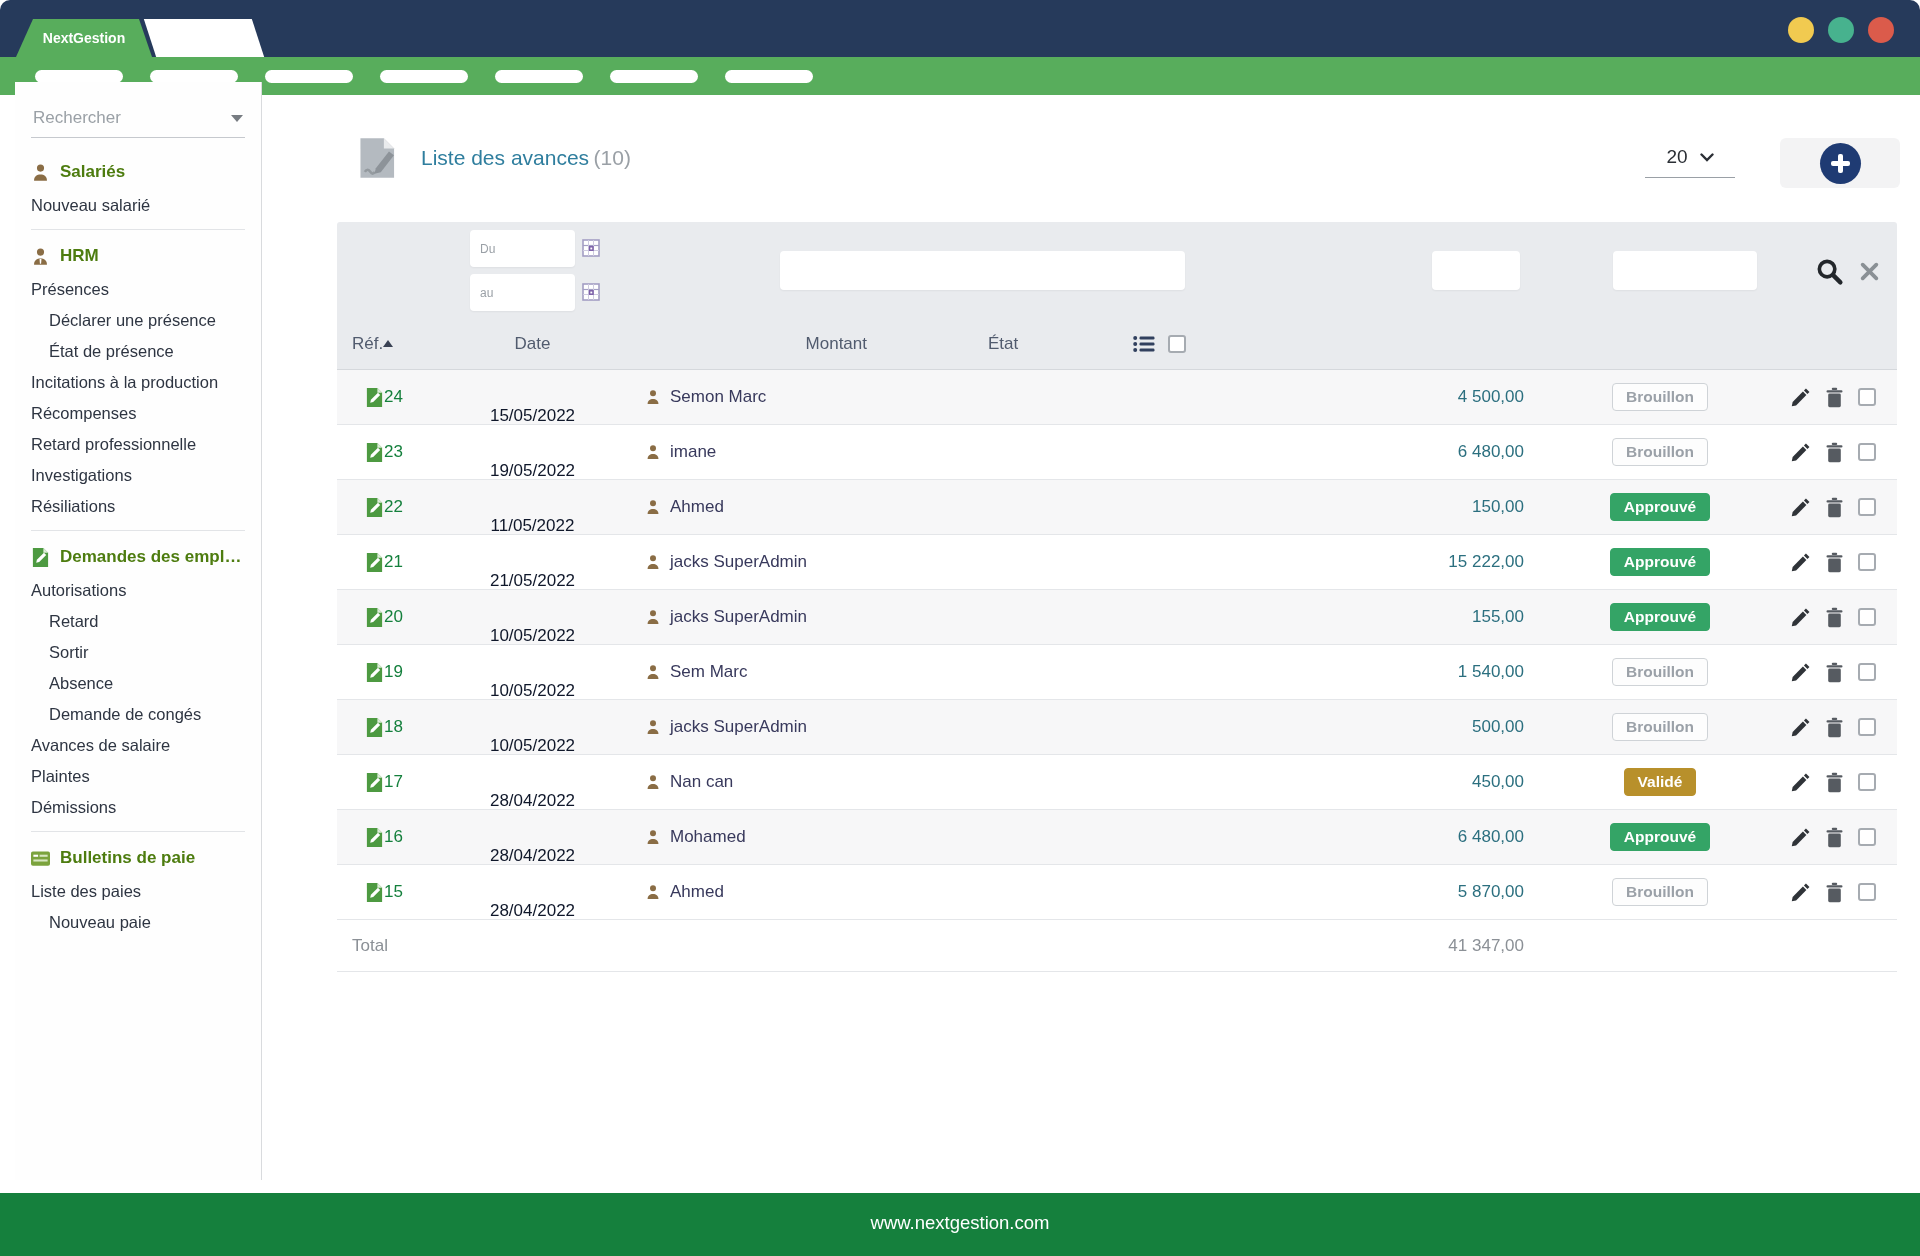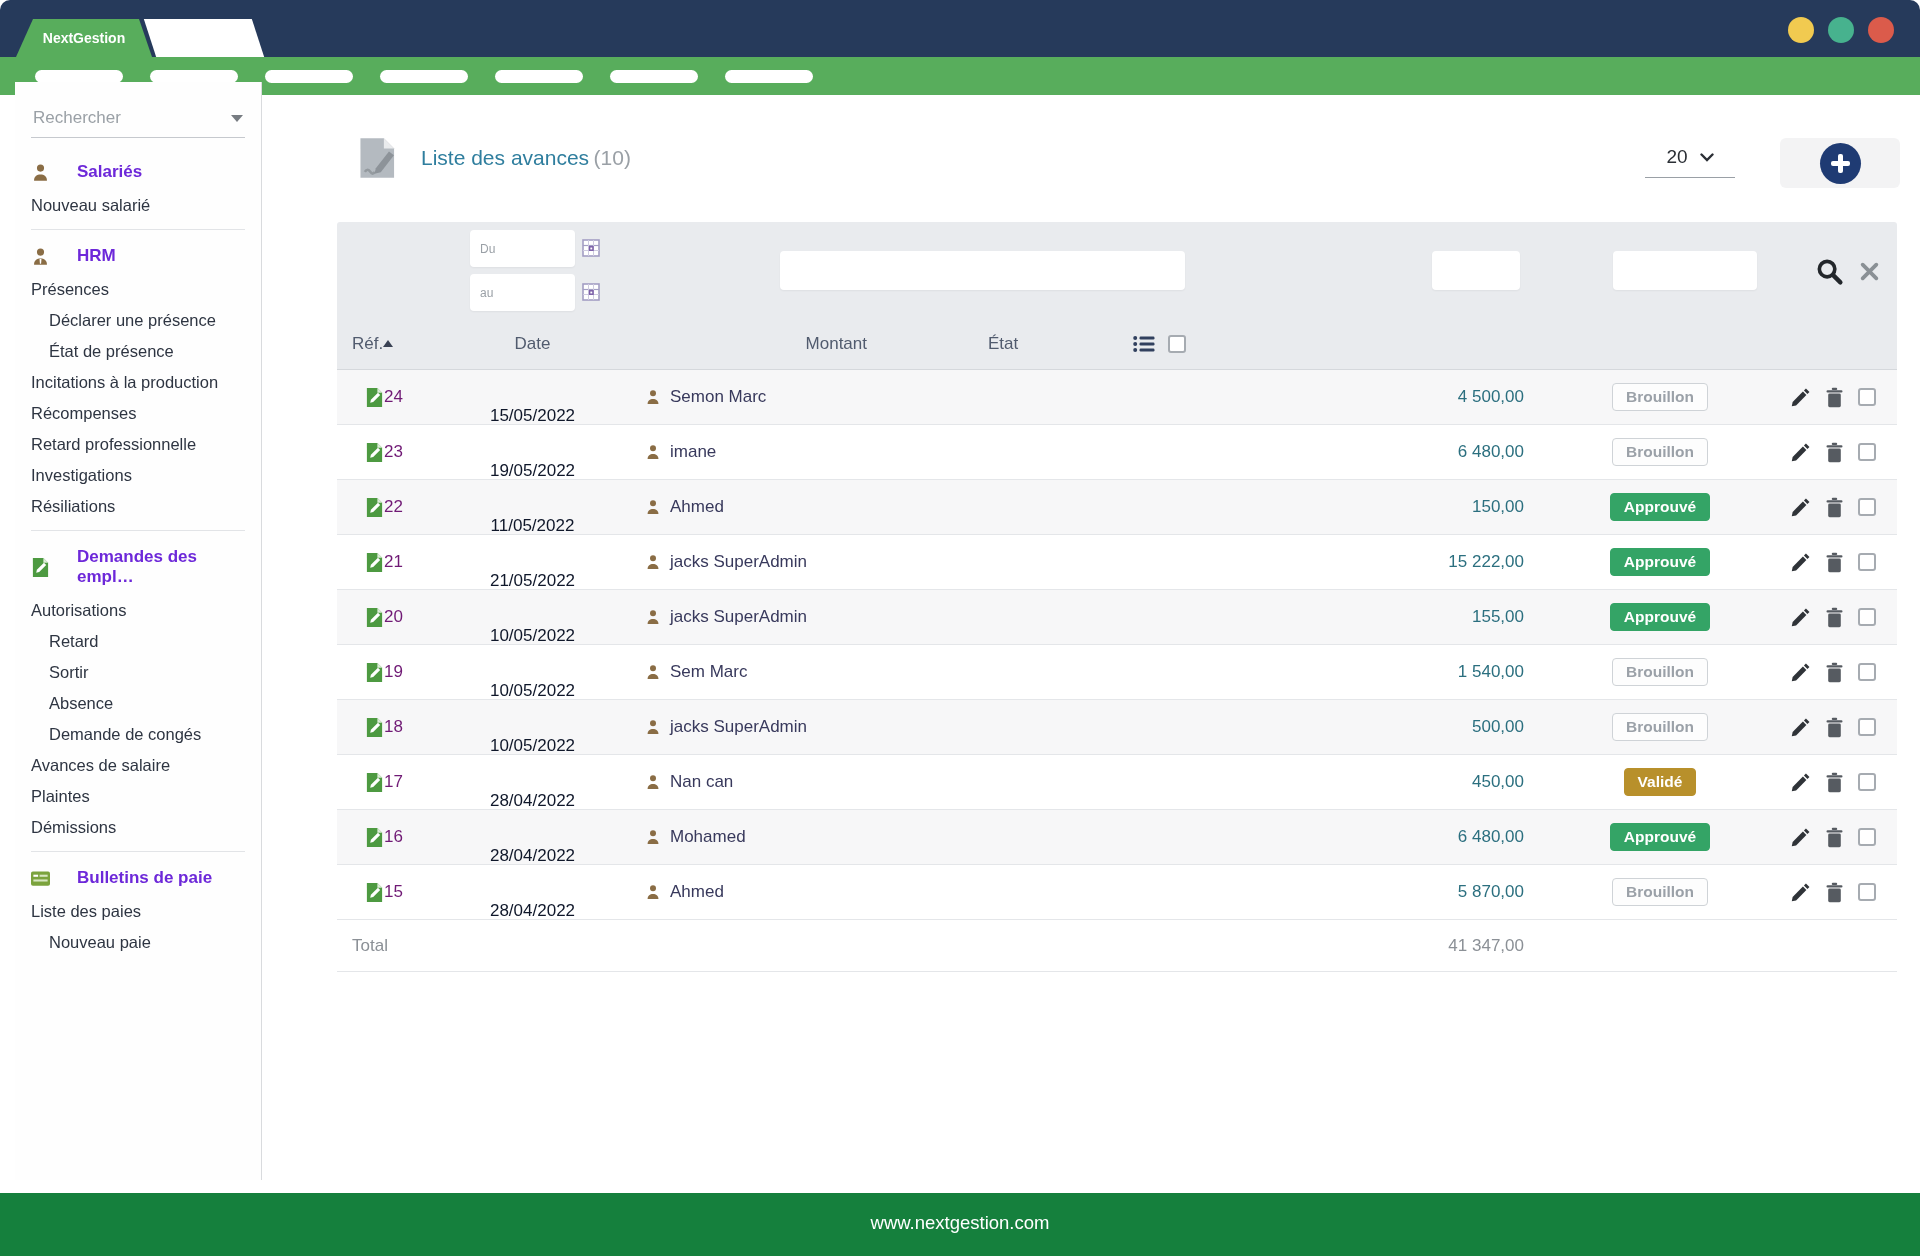--- a/index.html
+++ b/index.html
@@ -27,22 +27,22 @@
   .pill { width:88px; height:13px; border-radius:7px; background:#fff; flex:0 0 auto; }
   
   .sidebar { position:absolute; left:0; top:82px; width:247px; height:1098px;
              background:#fefefe; border-right:1px solid #d9dbde;margin-left:15px; }
   .search-select { margin:22px 16px 0 16px; padding:4px 2px 9px 2px;
                    border-bottom:1px solid #c6c9ce; display:flex; align-items:center;
                    justify-content:space-between; color:#9aa0a6; font-size:17px; cursor:pointer; }
   .caret-down { width:0; height:0; border-left:6px solid transparent; border-right:6px solid transparent;
                 border-top:7px solid #777c82; }
   .side-list { padding-top:16px; }
-  .side-header { display:flex; align-items:center; gap:27px; padding:8px 16px;
-                 font-size:17px; font-weight:bold; color:#6d28d9; }
+  .side-header { display:flex; align-items:center; gap:10px; padding:8px 16px;
+                 font-size:17px; font-weight:bold; color:#4d7c0f; }
   .side-item { padding:6px 16px; font-size:16.5px; color:#2e3542; cursor:pointer; }
   .side-sub { padding-left:34px; }
   .side-divider { border-top:1px solid #e2e4e7; margin:8px 16px; }
   .icon16 { width:19px; height:19px; flex:0 0 auto; display:inline-block; }
   
   .page-header { position:absolute; left:337px; top:128px; width:1560px; height:70px; }
   .title-wrap { position:absolute; left:22px; top:8px; display:flex; align-items:center; gap:24px; }
   .page-title { font-size:21px; color:#2f7e9e; }
   .page-count { font-size:21px; color:#9aa0a6; }
   .pagesize { position:absolute; left:1308px; top:18px; width:90px; display:flex; align-items:center;
@@ -82,21 +82,21 @@
   .col-date { width:145px; text-align:center; }
   .col-emp { flex:1; padding-left:40px; display:flex; align-items:center; gap:9px; }
   .col-amt { width:268px; text-align:right; padding-right:6px; }
   .col-state { width:260px; display:flex; justify-content:center; }
   .col-act { width:107px; display:flex; align-items:center; gap:13px; }
   .sort-asc { width:0; height:0; border-left:5px solid transparent; border-right:5px solid transparent;
               border-bottom:7px solid #3a4254; display:inline-block; }
   .trow { height:55px; display:flex; align-items:center; background:#fff;
           border-bottom:1px solid #e4e6e9; font-size:17px; }
   .trow.stripe { background:#f7f7f8; }
-  .trow .col-ref { padding-left:28px; color:#701a75; cursor:pointer; }
+  .trow .col-ref { padding-left:28px; color:#15803d; cursor:pointer; }
   .trow .col-date { color:#0f172a;margin-top:38px; }
   .trow .col-emp span.name { color:#38395c; cursor:pointer; }
   .trow .col-amt { color:#2b6f7f; }
   .badge { font-size:15.5px; font-weight:bold; padding:5px 13px; border-radius:4px; line-height:1; }
   .badge.draft     { color:#9ba1a8; background:#fdfdfd; border:1px solid #cfd3d7; }
   .badge.approved  { color:#fff; background:#34a466; border:1px solid #34a466; }
   .badge.validated { color:#fff; background:#b8902b; border:1px solid #b8902b; }
   .chk { width:18px; height:18px; background:#fff; border:2px solid #a6abb1; border-radius:3px;
          display:inline-block; cursor:pointer; }
   .act-ic { width:21px; height:21px; cursor:pointer; display:inline-block; }

